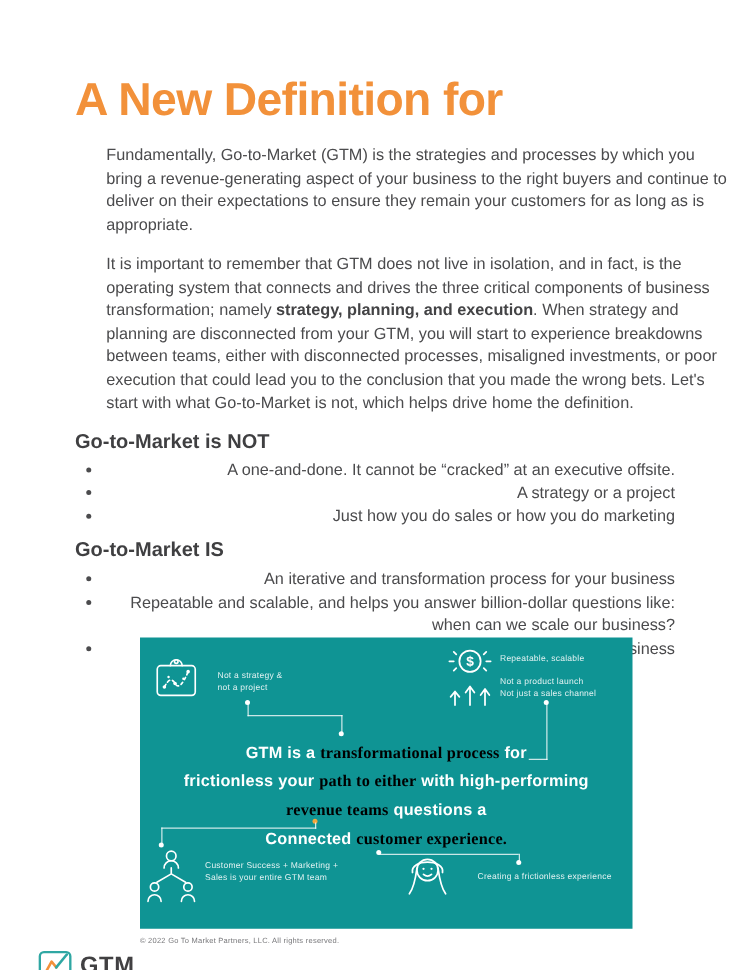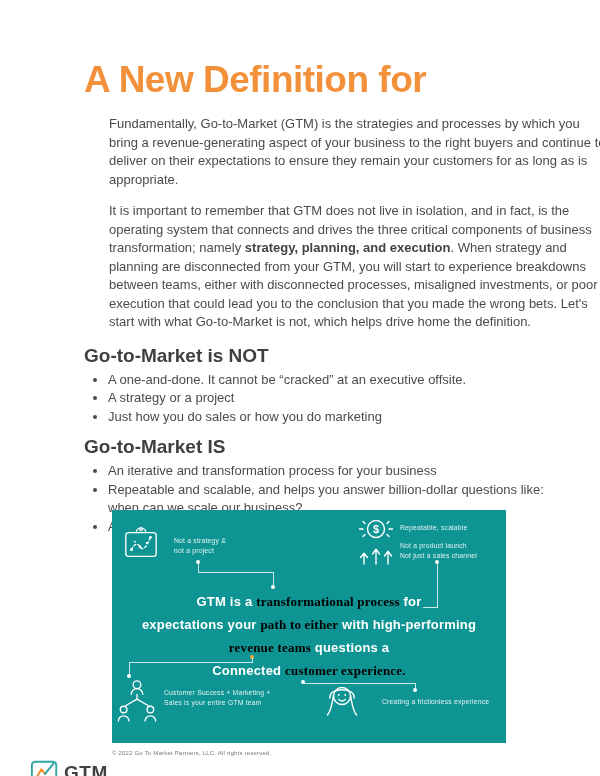--- a/index.html
+++ b/index.html
@@ -5,32 +5,31 @@
   * { margin: 0; padding: 0; box-sizing: border-box; }
   html, body { background: #ffffff; }
   .page {
     position: relative;
     width: 600px;
     height: 776px;
     margin: 0 auto;
     background: #ffffff;
     font-family: "Liberation Sans", sans-serif;
     overflow: hidden;
-    padding-left: 24px;
   }
   .content { padding: 58px 48px 0 60px; }
 
   .title { color: #F2913A; font-weight: 700; font-size: 37px; line-height: 44px; letter-spacing: -0.5px; }
   .title-block { margin-bottom: 13px; }
 
   p.body-para { color: #4B4B4D; font-size: 13px; line-height: 18.5px; margin-bottom: 13px; width: 497px; margin-left: 25px; }
   .seg-bold { font-weight: 700; color: #434345; }
 
-  .section-heading { color: #3F3F41; font-weight: 700; font-size: 19px; margin: 10px 0 4px 0; }
-  ul.bullets { margin: 0 0 6px 0; padding-left: 24px; width: 480px; }
+  .section-heading { color: #3F3F41; font-weight: 700; font-size: 16px; margin: 10px 0 4px 0; }
+  ul.bullets { margin: 0 0 6px 0; padding-left: 24px; width: 480px; text-align: right; }
   ul.bullets li { color: #4B4B4D; font-size: 13px; line-height: 18.5px; }
 
   
   .infographic {
     position: absolute;
     left: 112px; top: 510px;
     width: 394px; height: 233px;
     background: #0F9494;
   }
   .ig-abs { position: absolute; }
@@ -132,21 +131,21 @@
     <div class="cline" style="left:86px; top:62px; width:76px; height:1px;"></div>
     <div class="cline" style="left:161px; top:62px; width:1px; height:15px;"></div>
     <div class="cdot" style="left:159px; top:75px;"></div>
 
     <div class="cdot" style="left:323px; top:50px;"></div>
     <div class="cline" style="left:325px; top:53px; width:1px; height:45px;"></div>
     <div class="cline" style="left:311px; top:97px; width:15px; height:1px;"></div>
 
     <div class="ig-headline">
       <div><span>GTM is a </span><span class="seg-accent">transformational process</span><span> for</span></div>
-      <div><span>expectations your </span><span class="seg-accent">path to either</span><span> with high-performing</span></div>
+      <div><span>frictionless your </span><span class="seg-accent">path to either</span><span> with high-performing</span></div>
       <div><span class="seg-accent">revenue teams</span><span> questions a</span></div>
       <div><span>Connected </span><span class="seg-accent">customer experience.</span></div>
     </div>
 
     <div class="cdot accent" style="left:138px; top:145px;"></div>
     <div class="cline" style="left:140px; top:148px; width:1px; height:5px;"></div>
     <div class="cline" style="left:17px; top:152px; width:124px; height:1px;"></div>
     <div class="cline" style="left:17px; top:152px; width:1px; height:13px;"></div>
     <div class="cdot" style="left:15px; top:164px;"></div>
 

